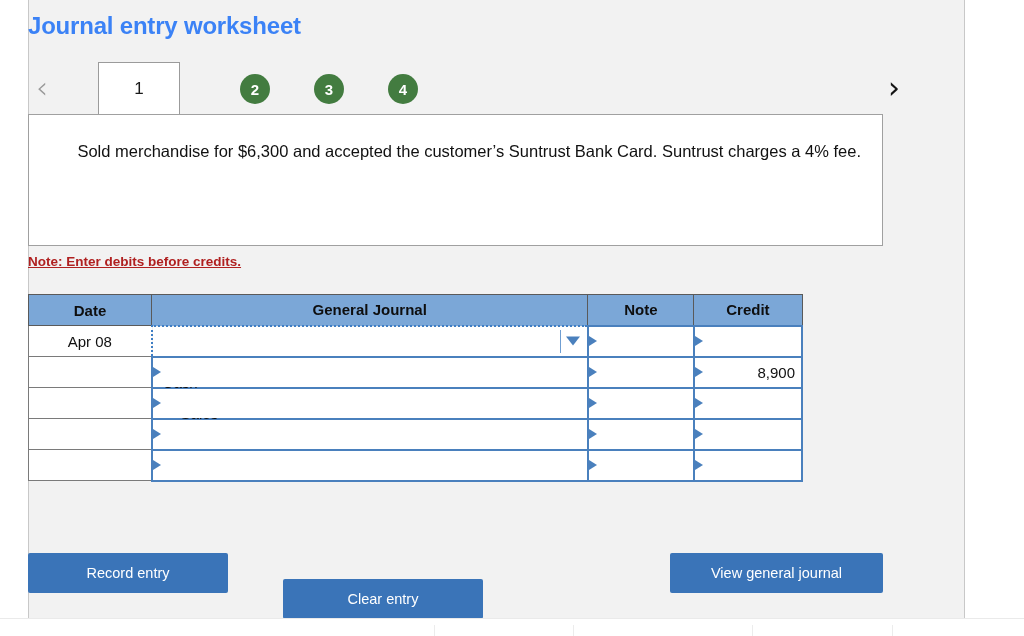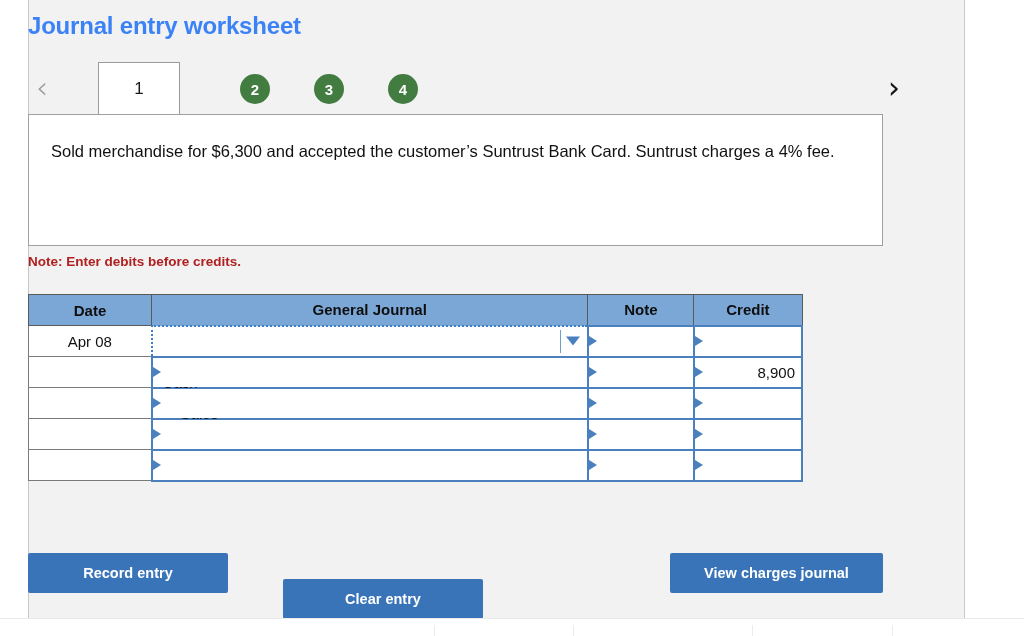--- a/index.html
+++ b/index.html
@@ -71,28 +71,28 @@
   .scenario-box {
     position: absolute;
     left: 28px; top: 114px;
     width: 855px; height: 132px;
     background: #ffffff;
     border: 1px solid #a0a0a0;
   }
   .scenario-text {
     position: absolute;
     left: 22px; top: 24px; width: 810px;
-    font-size: 16.5px; color: #111111; line-height: 1.55;
+    font-size: 16.5px; color: #111111; line-height: 1.55; text-align: right;
   }
 
   
   .note {
     position: absolute;
     left: 28px; top: 254px;
-    font-size: 13.5px; font-weight: bold; color: #b02020;
+    font-size: 13.5px; font-weight: bold; color: #b02020; text-decoration: underline;
   }
 
   
   .jtable {
     position: absolute;
     left: 28px; top: 294px;
     width: 775px;
     border-collapse: collapse;
     table-layout: fixed;
   }
@@ -165,21 +165,21 @@
     cursor: pointer;
   }
 
   
   .btn {
     position: absolute;
     height: 40px;
     background: #3a74b8;
     border: none;
     color: #ffffff;
-    font-size: 14.5px; font-weight: bold;
+    font-size: 14.5px; font-weight: normal;
     font-family: "Liberation Sans", sans-serif;
     cursor: pointer;
     border-radius: 2px;
   }
   .btn-record { left: 28px;  top: 553px; width: 200px; }
   .btn-clear  { left: 283px; top: 579px; width: 200px; }
   .btn-view   { left: 670px; top: 553px; width: 213px; }
 
   
   .bottom-strip {
@@ -307,21 +307,21 @@
           <td class="inputcell">
             <div class="tri"></div>
             <span class="amt-text"></span>
           </td>
         </tr>
       </tbody>
   </table>
 
   <button class="btn btn-record">Record entry</button>
   <button class="btn btn-clear">Clear entry</button>
-  <button class="btn btn-view">View charges journal</button>
+  <button class="btn btn-view">View general journal</button>
 
   <div class="bottom-strip">
     <div class="btick" style="left:434px"></div>
     <div class="btick" style="left:573px"></div>
     <div class="btick" style="left:752px"></div>
     <div class="btick" style="left:892px"></div>
   </div>
 
 </div>
 

